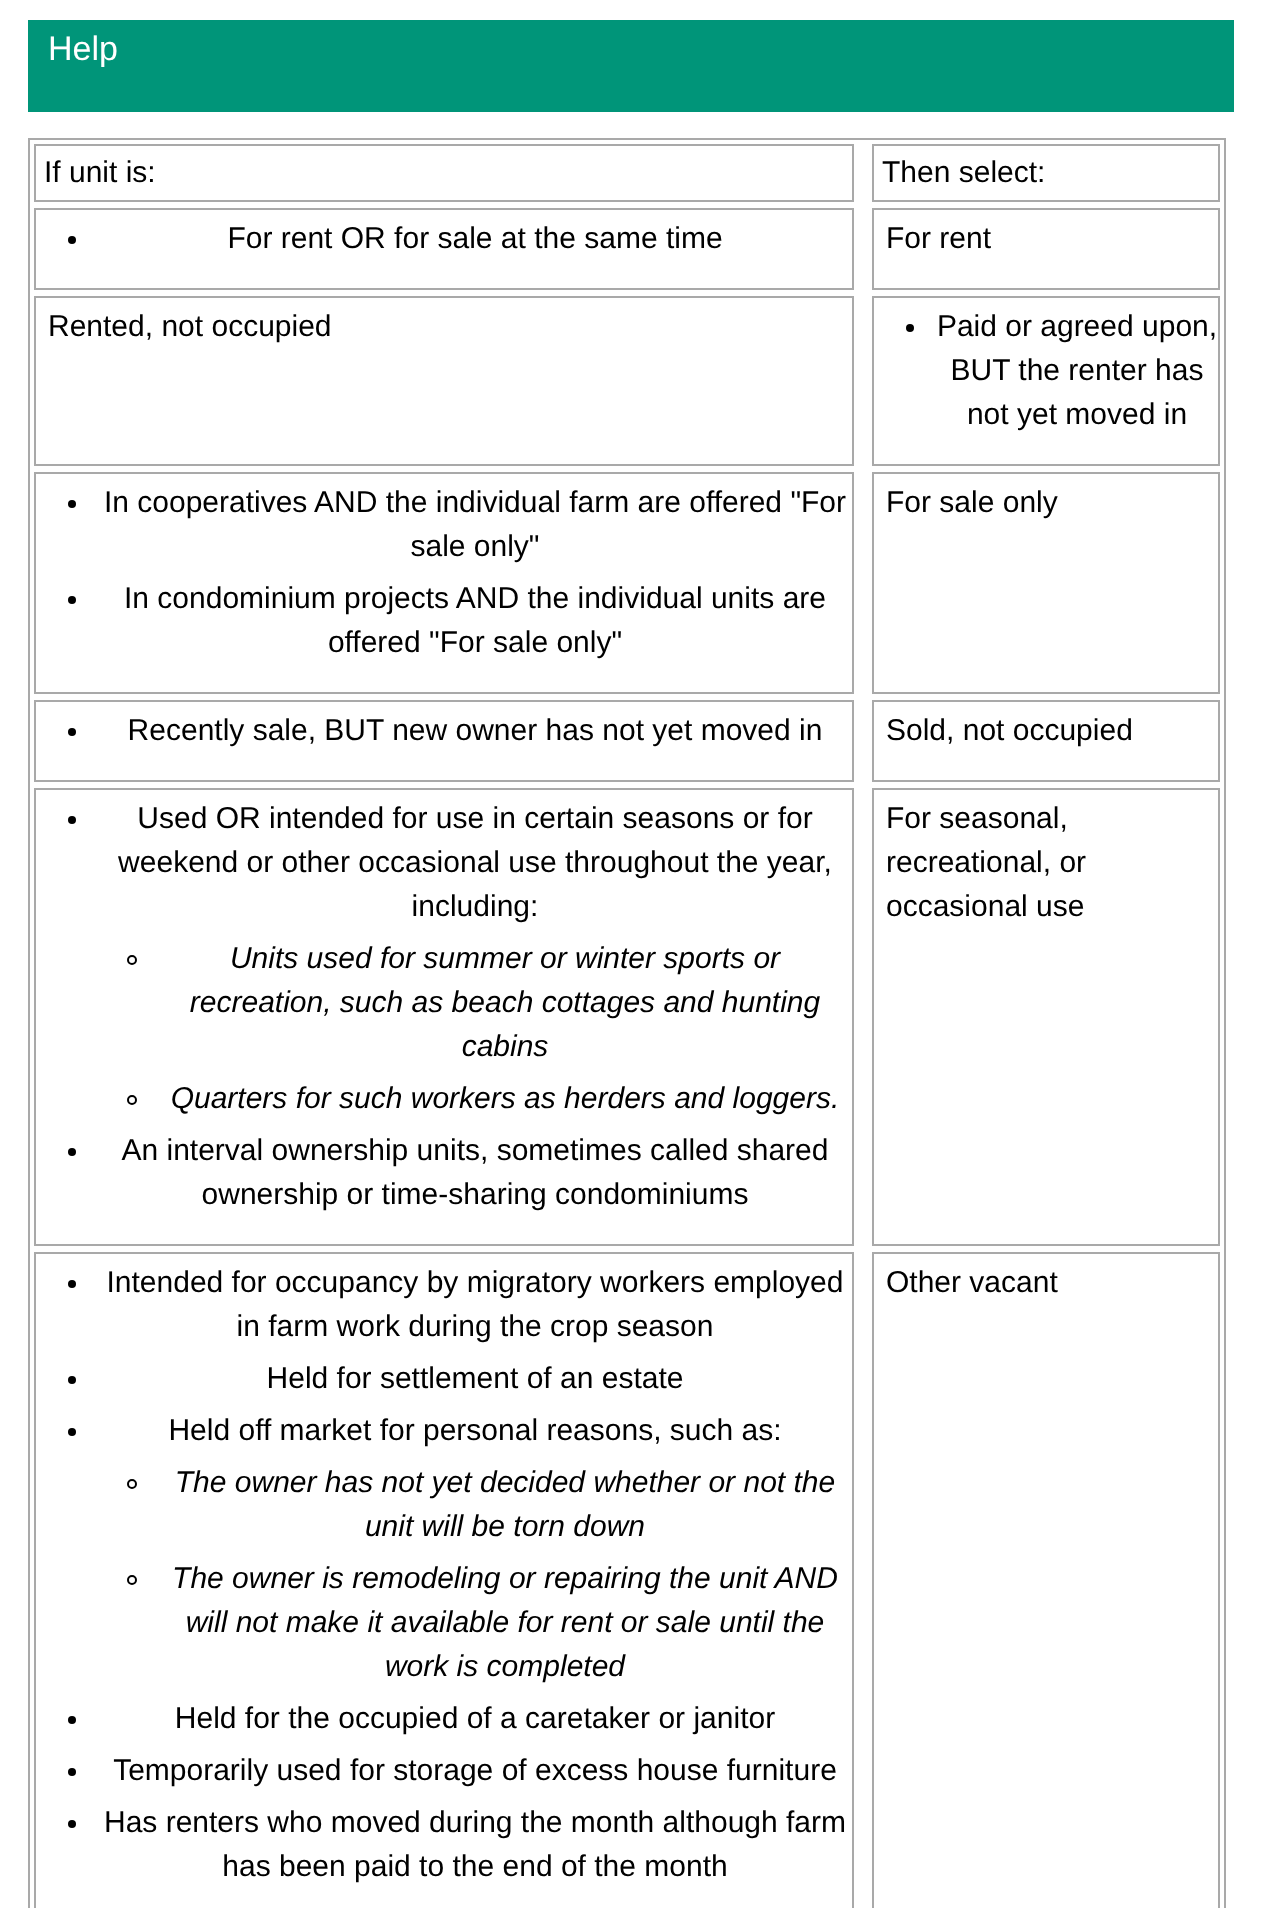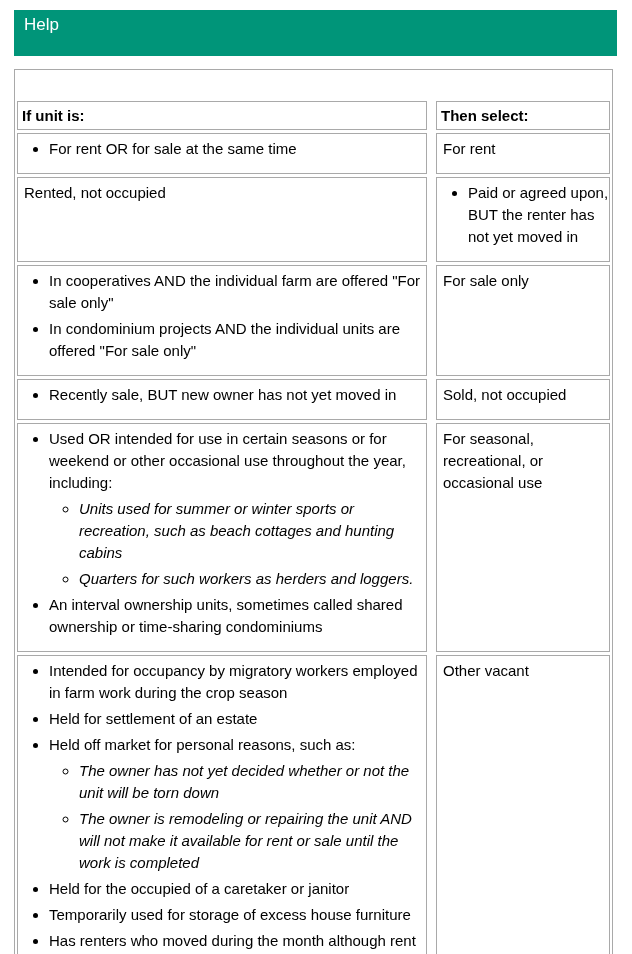--- a/index.html
+++ b/index.html
@@ -44,26 +44,25 @@
     row-gap: 3px;
   }
   .cell {
     border: 1px solid var(--border_gray);
     background: var(--page_bg);
     font-size: 15px;
     line-height: 22px;
     vertical-align: top;
   }
   .cell.hdr {
-    font-weight: bold;
+    font-weight: normal;
     line-height: 19px;
     padding: 4px 4px;
-    margin-top: 29px;
   }
-  .cell.cond { padding: 1px 0; }
+  .cell.cond { padding: 1px 0; text-align: center; }
   .cell.sel  { padding: 4px 6px 1px 6px; }
   .cond ul {
     margin: 3px 0 12px 0;
     padding-left: 31px;
   }
   .cond ul ul {
     margin: 0;
     padding-left: 30px;
     font-style: italic;
   }
@@ -133,21 +132,21 @@
         <div class="cell cond">
           <ul>
             <li>Intended for occupancy by migratory workers employed in farm work during the crop season</li>
             <li>Held for settlement of an estate</li>
             <li>Held off market for personal reasons, such as:<ul>
                 <li>The owner has not yet decided whether or not the unit will be torn down</li>
                 <li>The owner is remodeling or repairing the unit AND will not make it available for rent or sale until the work is completed</li>
               </ul></li>
             <li>Held for the occupied of a caretaker or janitor</li>
             <li>Temporarily used for storage of excess house furniture</li>
-            <li>Has renters who moved during the month although rent has been been to the end of the month</li>
+            <li>Has renters who moved during the month although farm has been paid to the end of the month</li>
           </ul>
         </div>
         <div class="cell sel">Other vacant</div>
       </div>
   </div>
 
   <div class="footer">
     <a href="#">Close Window</a>
   </div>
 

